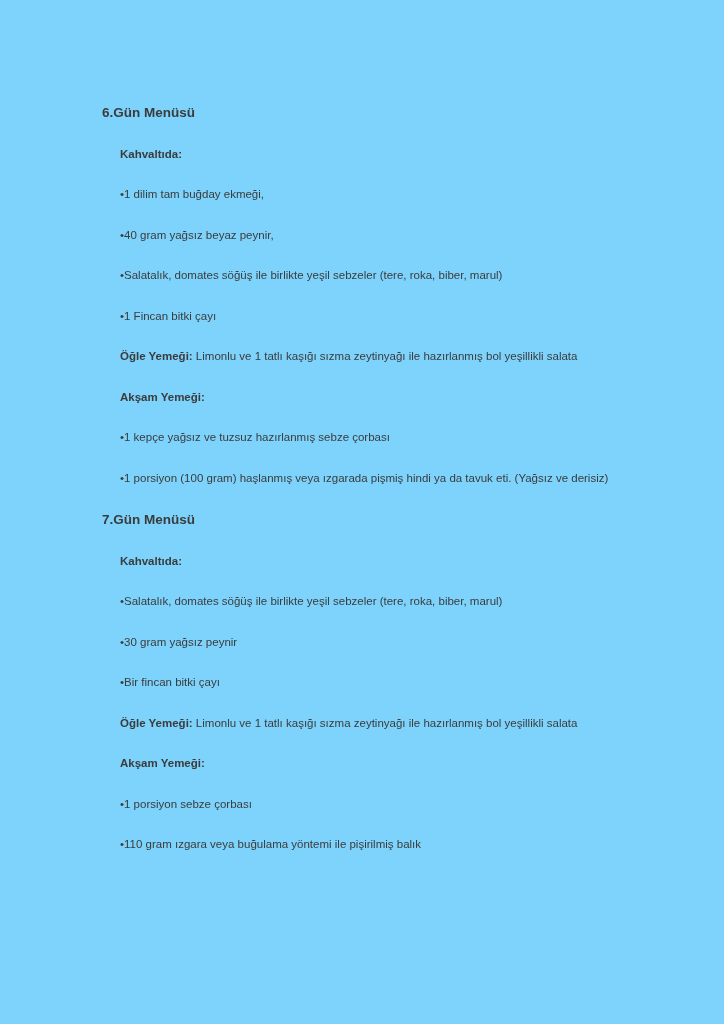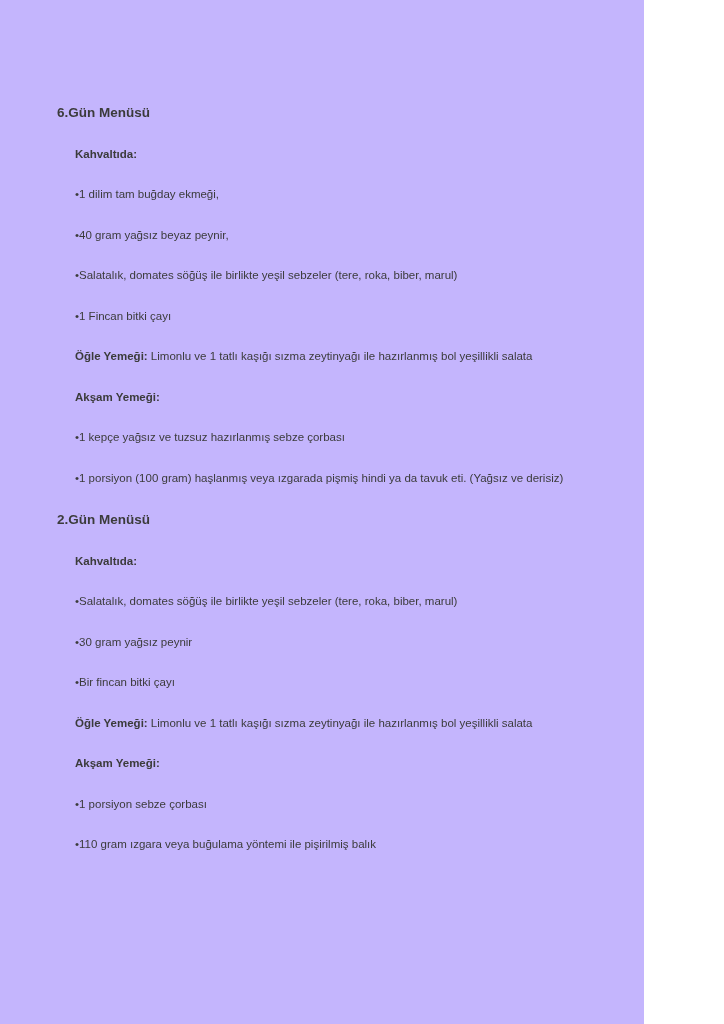--- a/index.html
+++ b/index.html
@@ -8,25 +8,25 @@
     padding: 0;
     background: #ffffff;
   }
   body {
     width: 724px;
     height: 1024px;
     overflow: hidden;
     font-family: "Liberation Sans", "DejaVu Sans", sans-serif;
   }
   .page {
-    width: 644px;
+    width: 724px;
     height: 1024px;
-    background: #c4b5fd;
+    background: #7dd3fc;
     box-sizing: border-box;
-    padding: 102px 60px 0 57px;
+    padding: 102px 60px 0 102px;
     color: #3b3b3b;
   }
   .doc-content {
     width: 470px;
   }
   .menu-section + .menu-section {
     margin-top: 20px;
   }
   .section-title {
     font-size: 13.5px;
@@ -61,21 +61,21 @@
         <p class="line"><span class="bullet-glyph">•</span><span>1 dilim tam buğday ekmeği,</span></p>
         <p class="line"><span class="bullet-glyph">•</span><span>40 gram yağsız beyaz peynir,</span></p>
         <p class="line"><span class="bullet-glyph">•</span><span>Salatalık, domates söğüş ile birlikte yeşil sebzeler (tere, roka, biber, marul)</span></p>
         <p class="line"><span class="bullet-glyph">•</span><span>1 Fincan bitki çayı</span></p>
         <p class="line"><strong>Öğle Yemeği:</strong> <span>Limonlu ve 1 tatlı kaşığı sızma zeytinyağı ile hazırlanmış bol yeşillikli salata</span></p>
         <p class="line"><strong>Akşam Yemeği:</strong></p>
         <p class="line"><span class="bullet-glyph">•</span><span>1 kepçe yağsız ve tuzsuz hazırlanmış sebze çorbası</span></p>
         <p class="line"><span class="bullet-glyph">•</span><span>1 porsiyon (100 gram) haşlanmış veya ızgarada pişmiş hindi ya da tavuk eti. (Yağsız ve derisiz)</span></p>
       </section>
       <section class="menu-section">
-        <h2 class="section-title">2.Gün Menüsü</h2>
+        <h2 class="section-title">7.Gün Menüsü</h2>
         <p class="line"><strong>Kahvaltıda:</strong></p>
         <p class="line"><span class="bullet-glyph">•</span><span>Salatalık, domates söğüş ile birlikte yeşil sebzeler (tere, roka, biber, marul)</span></p>
         <p class="line"><span class="bullet-glyph">•</span><span>30 gram yağsız peynir</span></p>
         <p class="line"><span class="bullet-glyph">•</span><span>Bir fincan bitki çayı</span></p>
         <p class="line"><strong>Öğle Yemeği:</strong> <span>Limonlu ve 1 tatlı kaşığı sızma zeytinyağı ile hazırlanmış bol yeşillikli salata</span></p>
         <p class="line"><strong>Akşam Yemeği:</strong></p>
         <p class="line"><span class="bullet-glyph">•</span><span>1 porsiyon sebze çorbası</span></p>
         <p class="line"><span class="bullet-glyph">•</span><span>110 gram ızgara veya buğulama yöntemi ile pişirilmiş balık</span></p>
       </section>
     </div>

